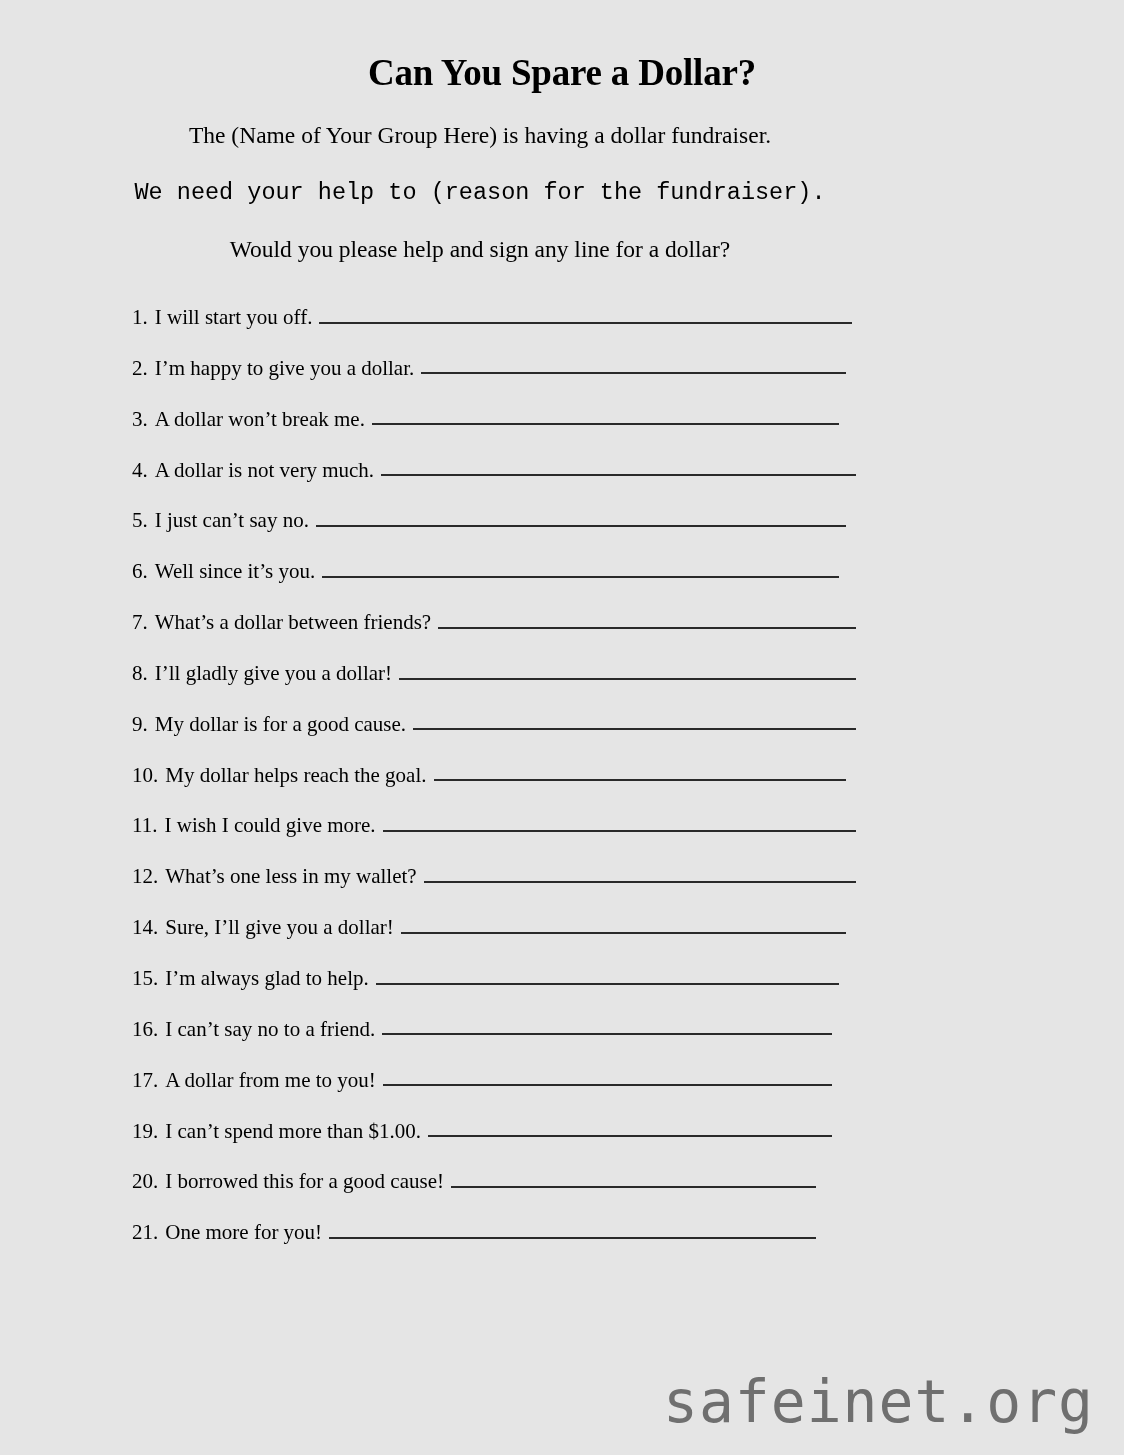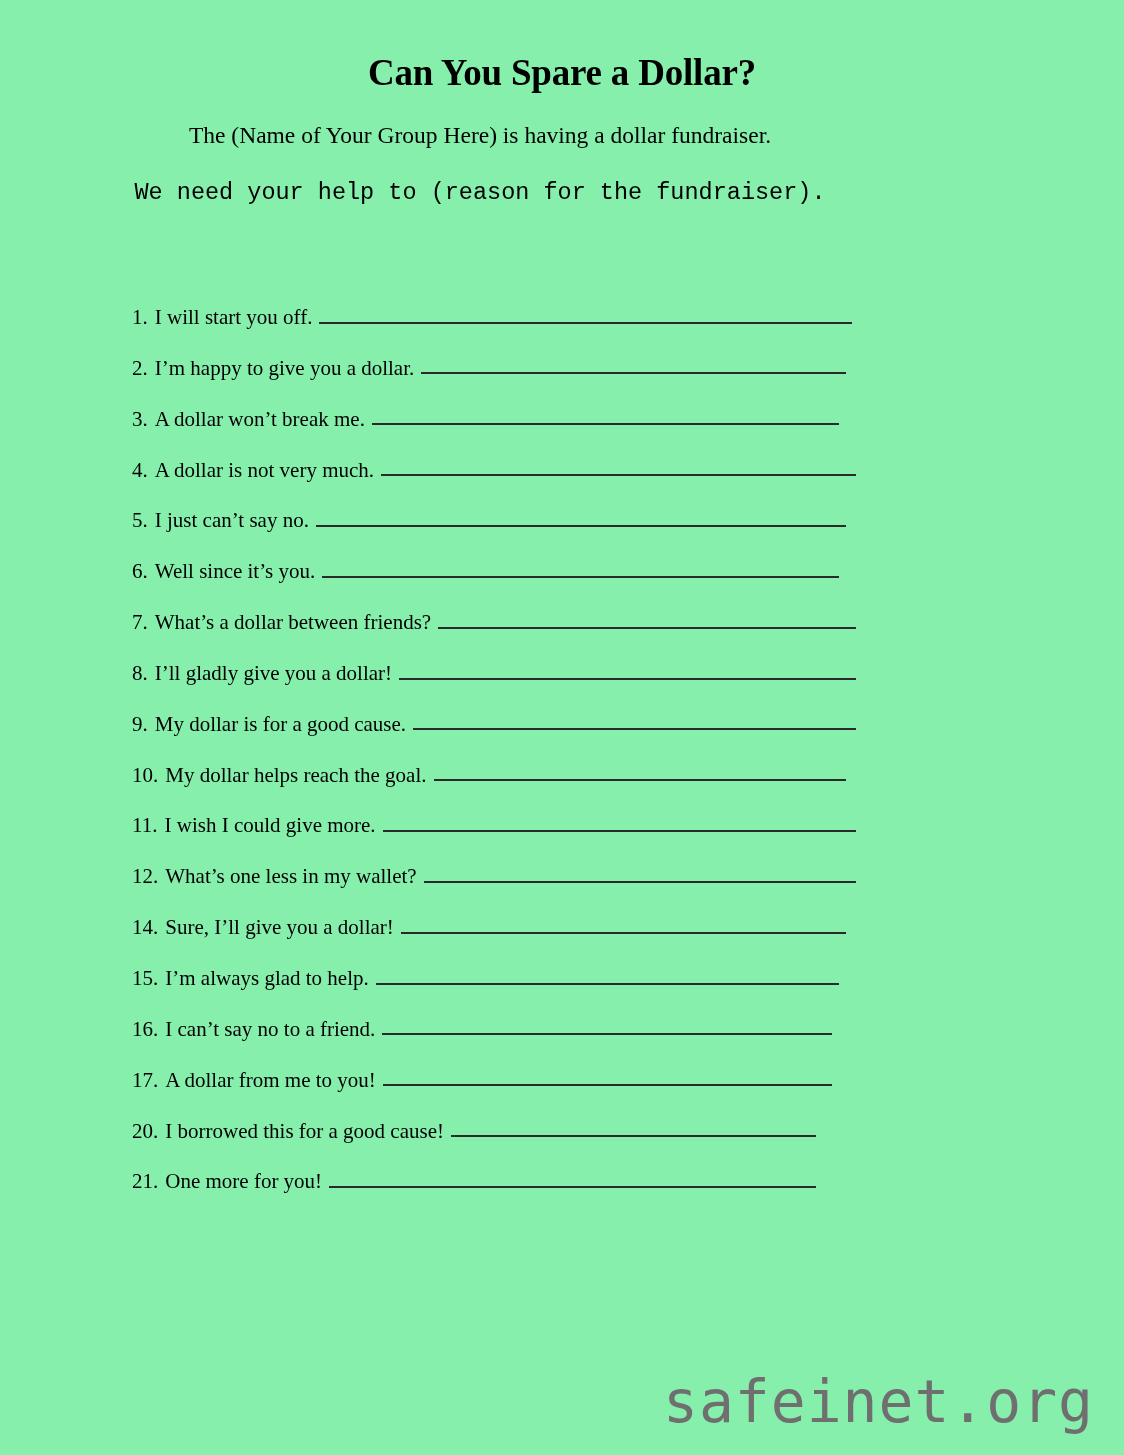--- a/index.html
+++ b/index.html
@@ -14,21 +14,21 @@
     position: relative;
     overflow: hidden;
     font-family: "Liberation Serif", "DejaVu Serif", serif;
     color: #000000;
     -webkit-font-smoothing: antialiased;
   }
 
   .page {
     position: absolute;
     inset: 0;
-    background: #86efac;
+    background: #e5e5e5;
   }
 
   
   .doc-title {
     position: absolute;
     top: 28px;
     left: 0;
     width: 1124px;
     text-align: center;
     font-size: 37px;
@@ -112,20 +112,21 @@
 <body>
 
 <div class="page">
 
   <h1 class="doc-title">Can You Spare a Dollar?</h1>
 
   <p class="subtitle subtitle-1">The (Name of Your Group Here) is having a dollar fundraiser.</p>
 
   <p class="subtitle subtitle-2">We need your help to (reason for the fundraiser).</p>
 
+  <p class="subtitle subtitle-3">Would you please help and sign any line for a dollar?</p>
 
   <div class="list">
 
     <div class="line-row w-a">
       <span class="line-label">1.</span>
       <span class="line-label">I will start you off.</span>
       <span class="line-rule"></span>
     </div>
 
     <div class="line-row w-b">
@@ -213,20 +214,25 @@
       <span class="line-rule"></span>
     </div>
 
     <div class="line-row w-e">
       <span class="line-label">17.</span>
       <span class="line-label">A dollar from me to you!</span>
       <span class="line-rule"></span>
     </div>
 
 
+    <div class="line-row w-e">
+      <span class="line-label">19.</span>
+      <span class="line-label">I can’t spend more than $1.00.</span>
+      <span class="line-rule"></span>
+    </div>
 
     <div class="line-row w-f">
       <span class="line-label">20.</span>
       <span class="line-label">I borrowed this for a good cause!</span>
       <span class="line-rule"></span>
     </div>
 
     <div class="line-row w-f">
       <span class="line-label">21.</span>
       <span class="line-label">One more for you!</span>

